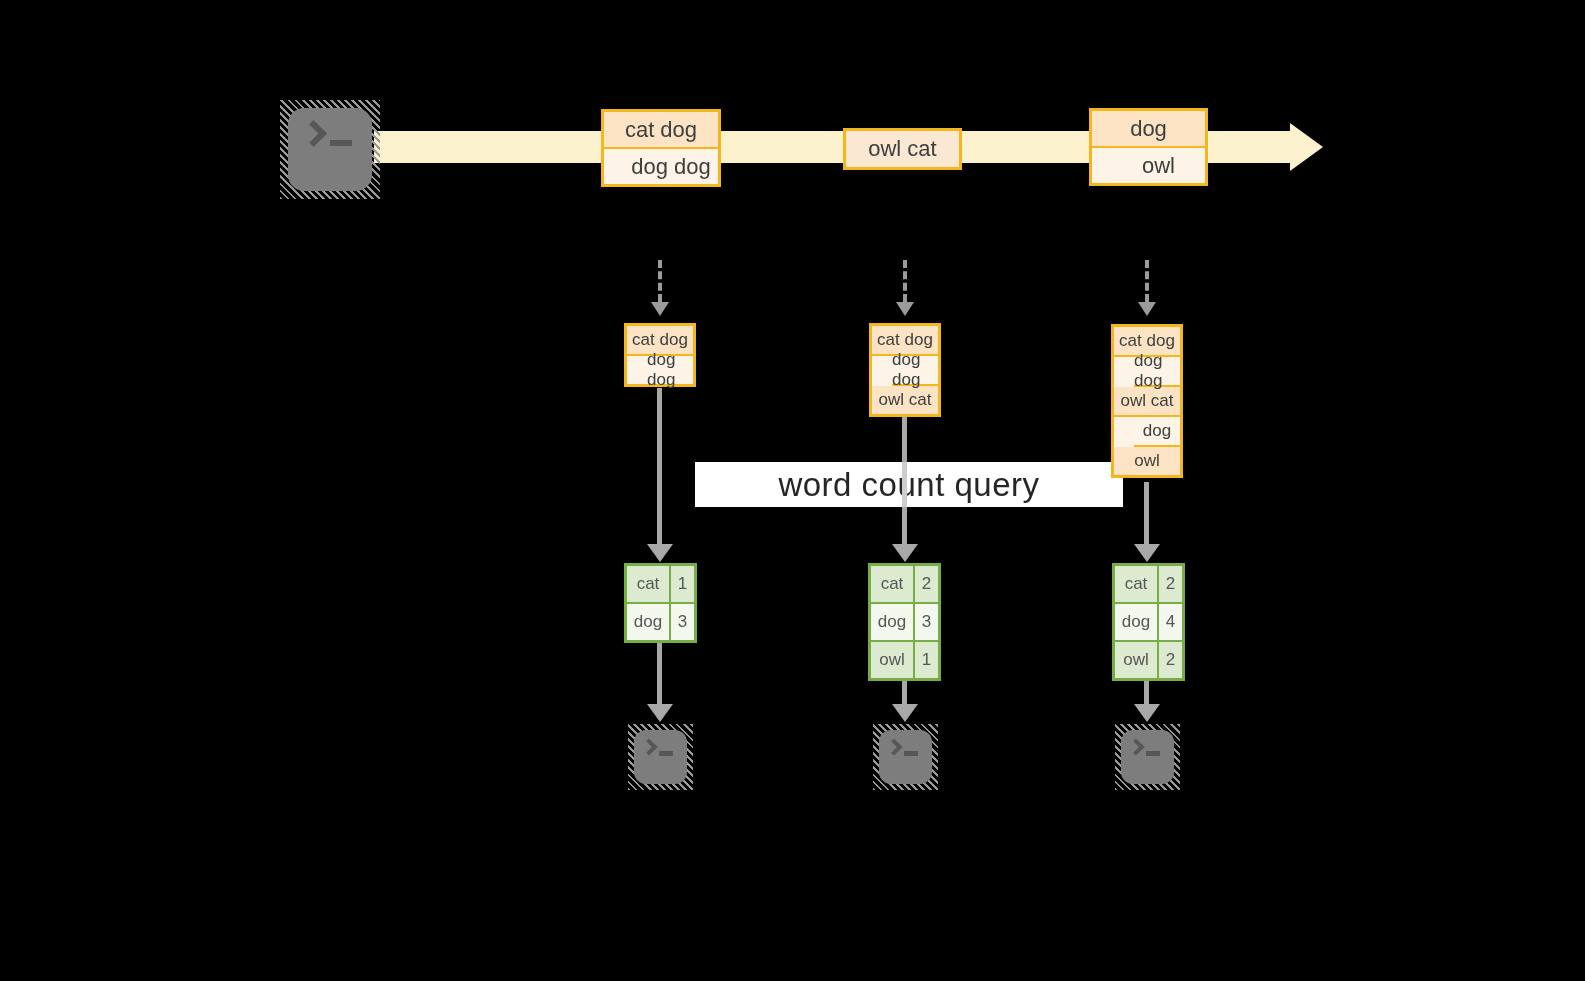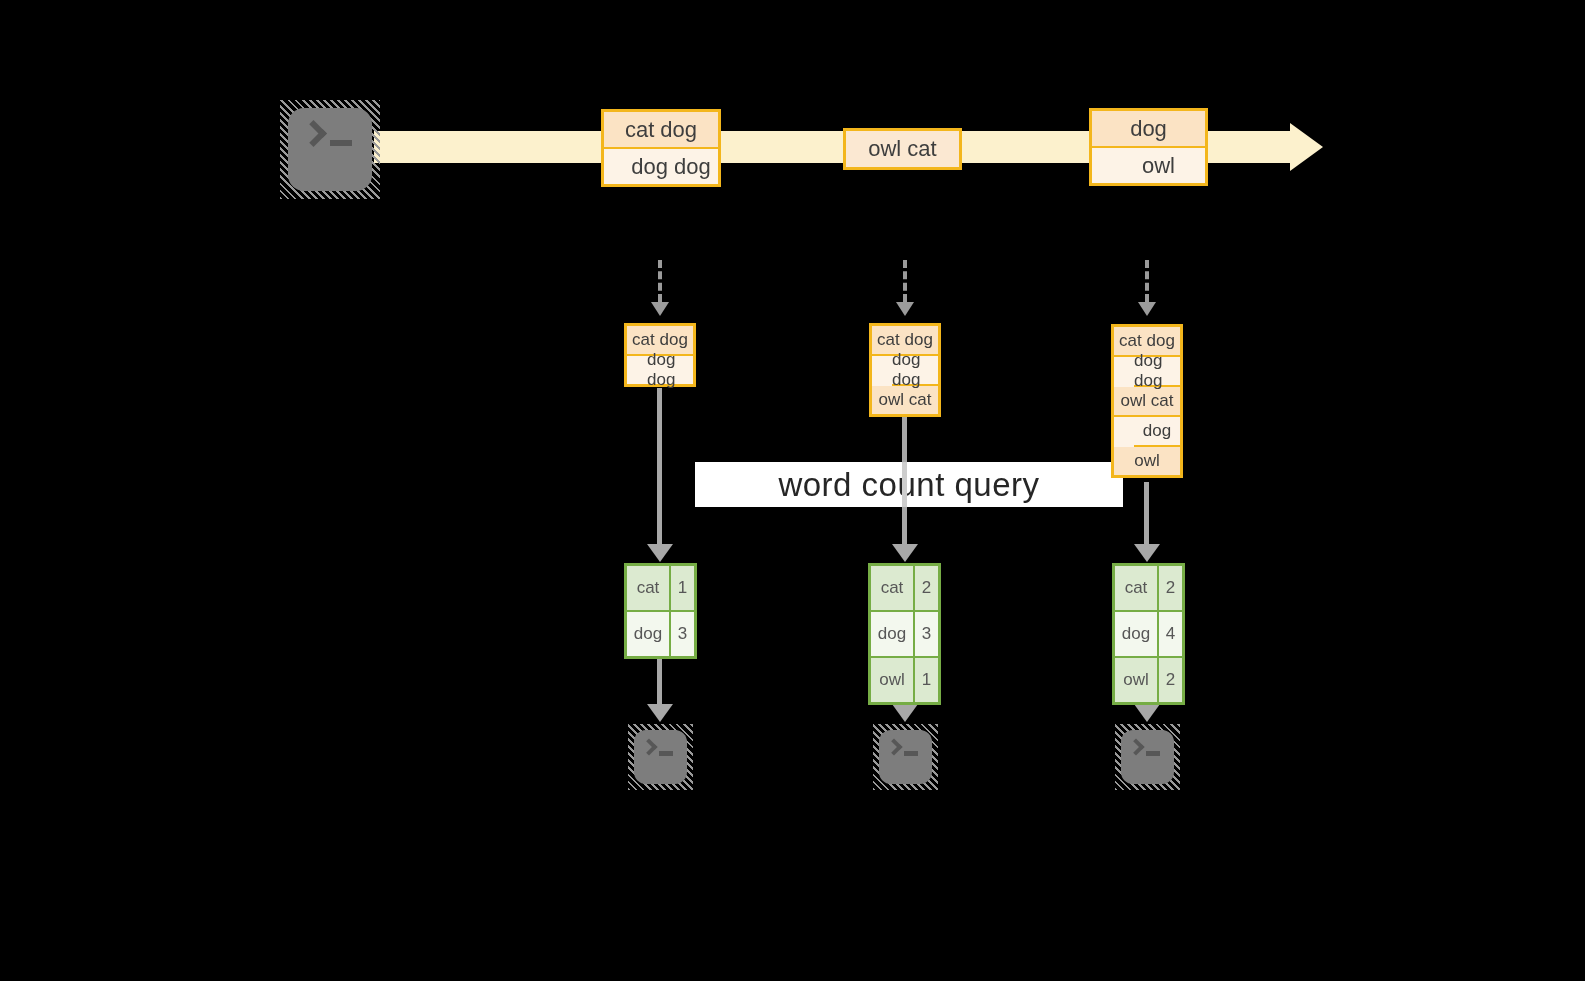--- a/index.html
+++ b/index.html
@@ -20,21 +20,21 @@
   .orow.dark{background:#fbe3c4;}
   .orow.light{background:#fdf3e7;margin-left:20px;}
   .orow.mid{background:#fbe8d2;}
   .stream-row{height:35px;font-size:22px;}
   .stack-row{height:28px;font-size:17px;}
 
   
   .gbox{position:absolute;border:3px solid #76ad45;box-sizing:border-box;background:#fff;z-index:6;}
   .grow{display:flex;border-bottom:2px solid #76ad45;}
   .grow:last-child{border-bottom:none;}
-  .gcell{display:flex;align-items:center;justify-content:center;color:#575757;font-size:17px;height:44px;}
+  .gcell{display:flex;align-items:center;justify-content:center;color:#575757;font-size:17px;height:36px;}
   .gcell.word{width:42px;border-right:2px solid #76ad45;}
   .gcell.num{flex:1;}
   .grow.tint .gcell{background:#dcead0;}
   .grow.lite .gcell{background:#f3f8ee;}
 
   
   .vline{position:absolute;width:5px;background:#a8a8a8;z-index:4;}
   .vhead{position:absolute;width:0;height:0;z-index:4;
          border-left:13px solid transparent;border-right:13px solid transparent;
          border-top:18px solid #a8a8a8;}

